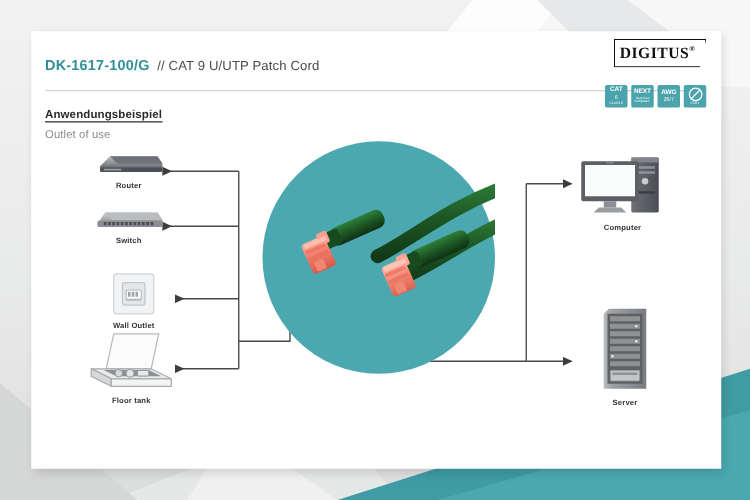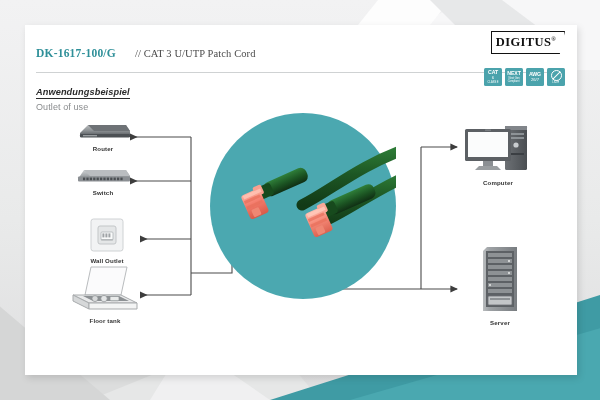--- a/index.html
+++ b/index.html
@@ -37,21 +37,21 @@
 
   
   .card{
     position:absolute;left:25px;top:25px;width:552px;height:350px;
     background:#ffffff;
     box-shadow:2px 3px 7px rgba(0,0,0,.13);
   }
 
   
   .hdr{position:absolute;left:11px;top:22px;width:528px;}
-  .hdr-line{display:flex;align-items:baseline;gap:19px;white-space:nowrap;font-family:Liberation Serif, serif;}
+  .hdr-line{display:flex;align-items:baseline;gap:6px;white-space:nowrap;}
   .sku{color:#2f9099;font-size:11.5px;font-weight:bold;letter-spacing:.2px;}
   .sku-desc{color:#4b4b4b;font-size:10.5px;letter-spacing:.1px;}
   .rule{position:absolute;left:11px;top:47px;width:528px;height:1px;background:#cfd2d3;}
 
   
   .logo-box{
     position:absolute;right:12px;top:6px;width:72px;height:21px;
     border:1.4px solid #111;background:#fff;
     clip-path:polygon(0 0,100% 0,93% 100%,0 100%);
     display:flex;align-items:center;justify-content:center;
@@ -69,21 +69,21 @@
   .badge .b2{font-size:4.2px;margin-top:.5px;}
   .badge .b3{font-size:2.9px;margin-top:.5px;transform:scale(.9);}
   .badge-circle{width:9px;height:9px;border:1.1px solid #fff;border-radius:50%;
     display:flex;align-items:center;justify-content:center;position:relative;}
   .badge-circle::after{content:"";position:absolute;width:11px;height:1.1px;background:#fff;
     transform:rotate(-45deg);}
 
   
   .sect{position:absolute;left:11px;top:56px;}
   .sect-de{font-size:9.2px;font-weight:bold;color:#2b2b2b;border-bottom:1.1px solid #2b2b2b;
-    display:inline-block;padding-bottom:.5px;letter-spacing:.1px;font-style:italic;}
+    display:inline-block;padding-bottom:.5px;letter-spacing:.1px;}
   .sect-en{font-size:9px;color:#8a8c8e;margin-top:3px;letter-spacing:.1px;}
 
   
   .diagram{position:absolute;left:0;top:0;width:552px;height:350px;}
   .svg-layer{position:absolute;inset:0;}
 
   
   .circle{
     position:absolute;left:185px;top:88px;width:186px;height:186px;border-radius:50%;
     background:#4ba8b0;
@@ -109,21 +109,21 @@
   <div class="bg-poly bg-p10"></div>
   <div class="bg-poly bg-p4"></div>
   <div class="bg-poly bg-p6"></div>
   <div class="bg-poly bg-p5"></div>
 
   <div class="card">
 
     <div class="hdr">
       <div class="hdr-line">
         <span class="sku">DK-1617-100/G</span>
-        <span class="sku-desc">// CAT 3 U/UTP Patch Cord</span>
+        <span class="sku-desc">// CAT 9 U/UTP Patch Cord</span>
       </div>
     </div>
     <div class="rule"></div>
 
     <div class="logo-box">
       <span class="logo-txt"><span>DIGITUS</span><span class="logo-r">®</span></span>
     </div>
 
     <div class="badges">
       <div class="badge">

